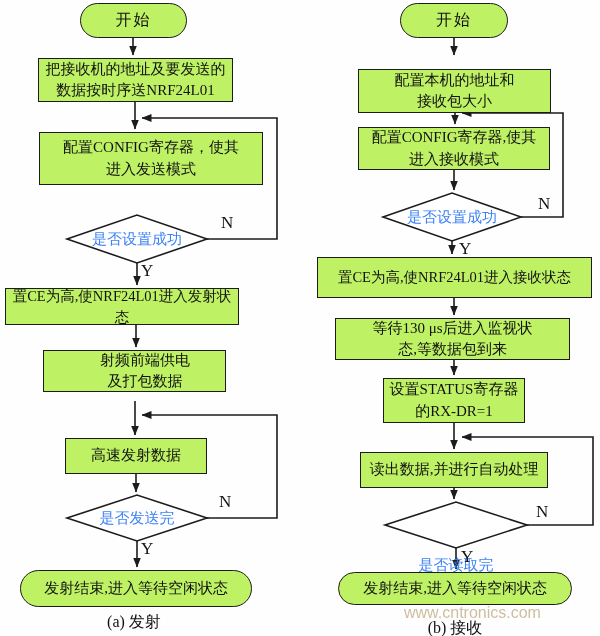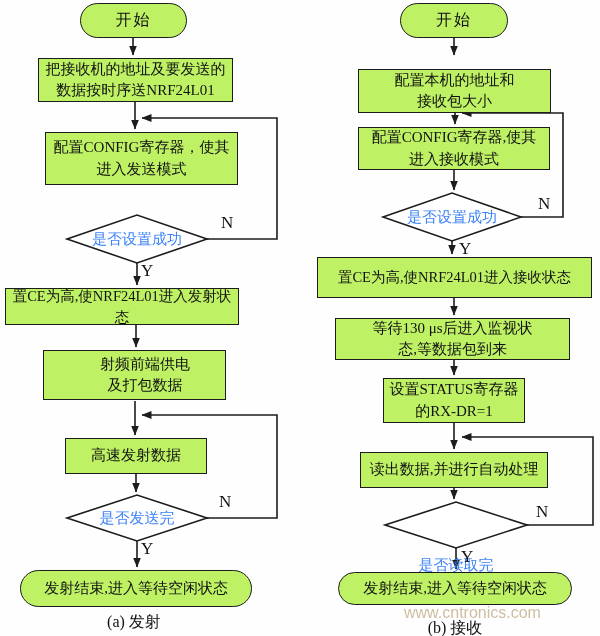--- a/index.html
+++ b/index.html
@@ -85,32 +85,32 @@
     </g>
   </svg>
 
   <div class="node startcap" style="left:80px;top:3px;width:107px;height:35px;">开始</div>
 
   <div class="node" style="left:38px;top:58px;width:195px;height:44px;">
     <span class="line2">把接收机的地址及要发送的</span>
     <span class="line2">数据按时序送NRF24L01</span>
   </div>
 
-  <div class="node" style="left:45px;top:132px;width:193px;height:53px;">
+  <div class="node" style="left:39px;top:132px;width:224px;height:53px;">
     <span class="line2">配置CONFIG寄存器，使其</span>
     <span class="line2">进入发送模式</span>
   </div>
 
   <div class="dtext" style="left:77px;top:227px;width:120px;height:24px;">是否设置成功</div>
   <div class="branch" style="left:221px;top:213px;">N</div>
   <div class="branch" style="left:141px;top:261px;">Y</div>
 
   <div class="node" style="left:5px;top:288px;width:234px;height:37px;font-size:14.5px;">置CE为高,使NRF24L01进入发射状态</div>
 
-  <div class="node" style="left:43px;top:350px;width:183px;height:50px;padding-left:24px;">
+  <div class="node" style="left:43px;top:350px;width:183px;height:42px;padding-left:24px;">
     <span class="line2">射频前端供电</span>
     <span class="line2">及打包数据</span>
   </div>
 
   <div class="node" style="left:65px;top:438px;width:142px;height:36px;">高速发射数据</div>
 
   <div class="dtext" style="left:77px;top:506px;width:120px;height:24px;">是否发送完</div>
   <div class="branch" style="left:219px;top:492px;">N</div>
   <div class="branch" style="left:141px;top:539px;">Y</div>
 

